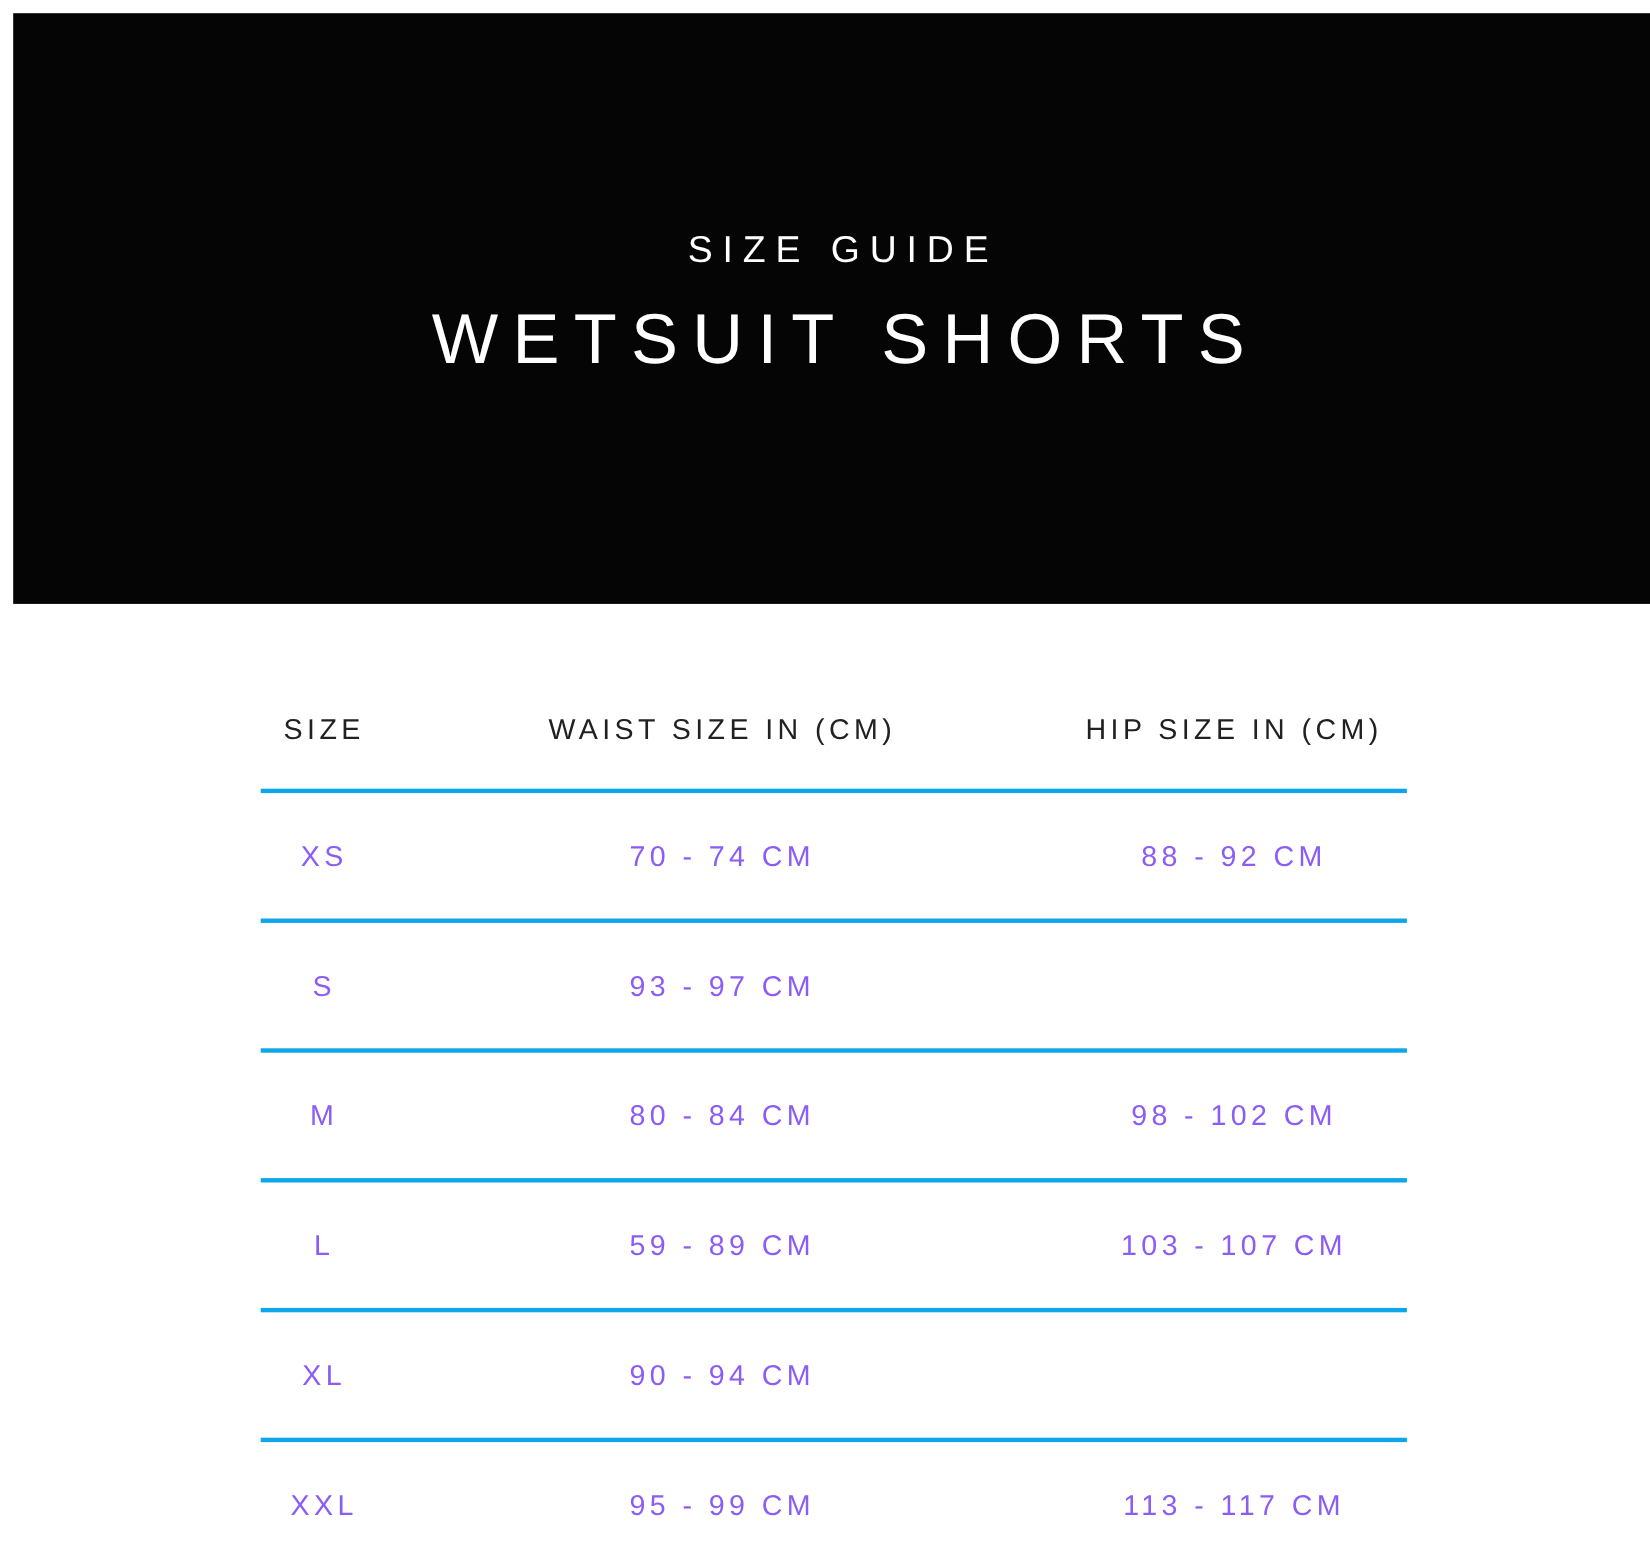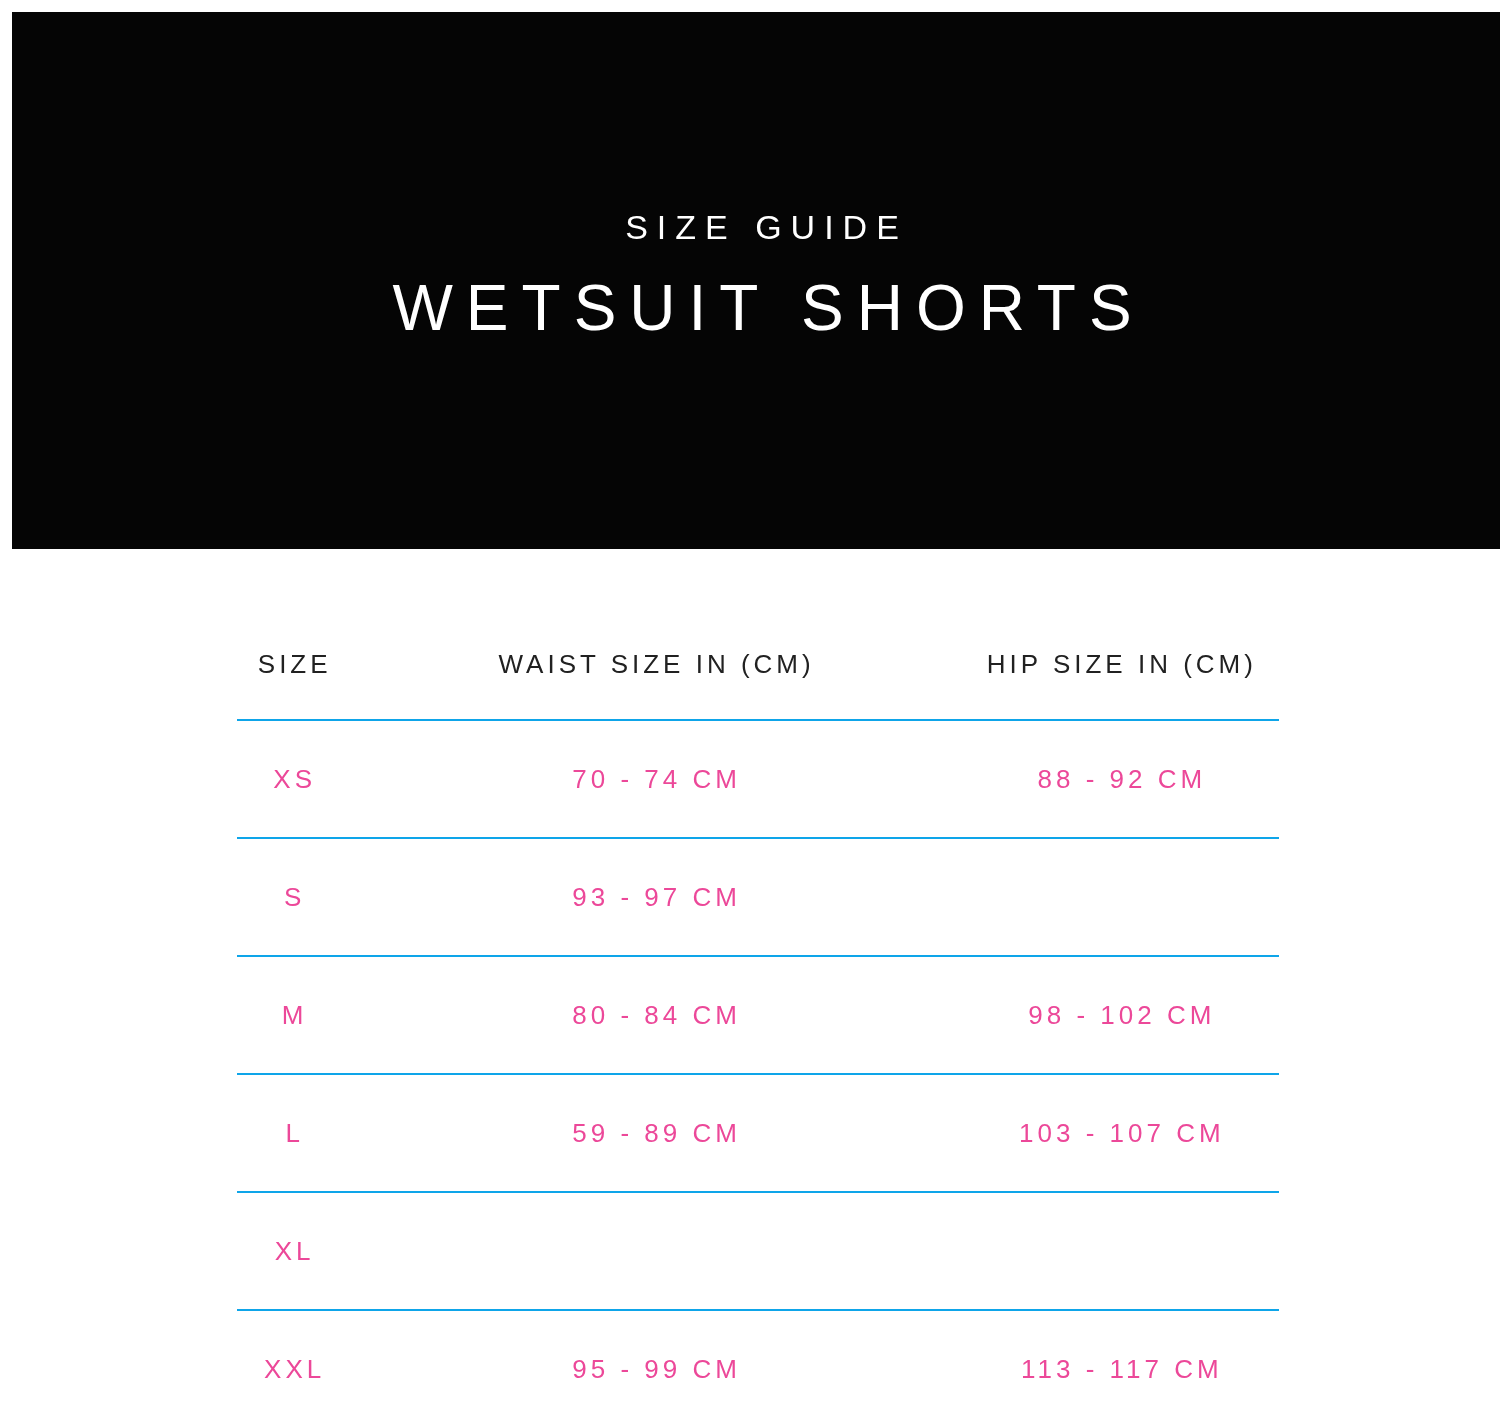--- a/index.html
+++ b/index.html
@@ -43,28 +43,28 @@
   }
   .size-table {
     width: 1050px;
     margin: 57px auto 0 auto;
   }
   .t-row {
     display: grid;
     grid-template-columns: 10% 60% 30%;
     align-items: center;
     height: 118px;
-    border-bottom: 2px solid #0ea5e9;
+    border-bottom: 4px solid #0ea5e9;
   }
   .t-row.head {
     height: 111px;
   }
   .t-cell {
     text-align: center;
-    color: #ec4899;
+    color: #8b5cf6;
     font-size: 26px;
     font-weight: 400;
     letter-spacing: 4px;
     text-indent: 4px;
     white-space: nowrap;
   }
   .t-row.head .t-cell {
     color: #212121;
   }
 </style>
@@ -104,20 +104,21 @@
     </div>
 
     <div class="t-row">
       <div class="t-cell">L</div>
       <div class="t-cell">59 - 89 CM</div>
       <div class="t-cell">103 - 107 CM</div>
     </div>
 
     <div class="t-row">
       <div class="t-cell">XL</div>
+      <div class="t-cell">90 - 94 CM</div>
     </div>
 
     <div class="t-row">
       <div class="t-cell">XXL</div>
       <div class="t-cell">95 - 99 CM</div>
       <div class="t-cell">113 - 117 CM</div>
     </div>
 
   </div>
 </div>

